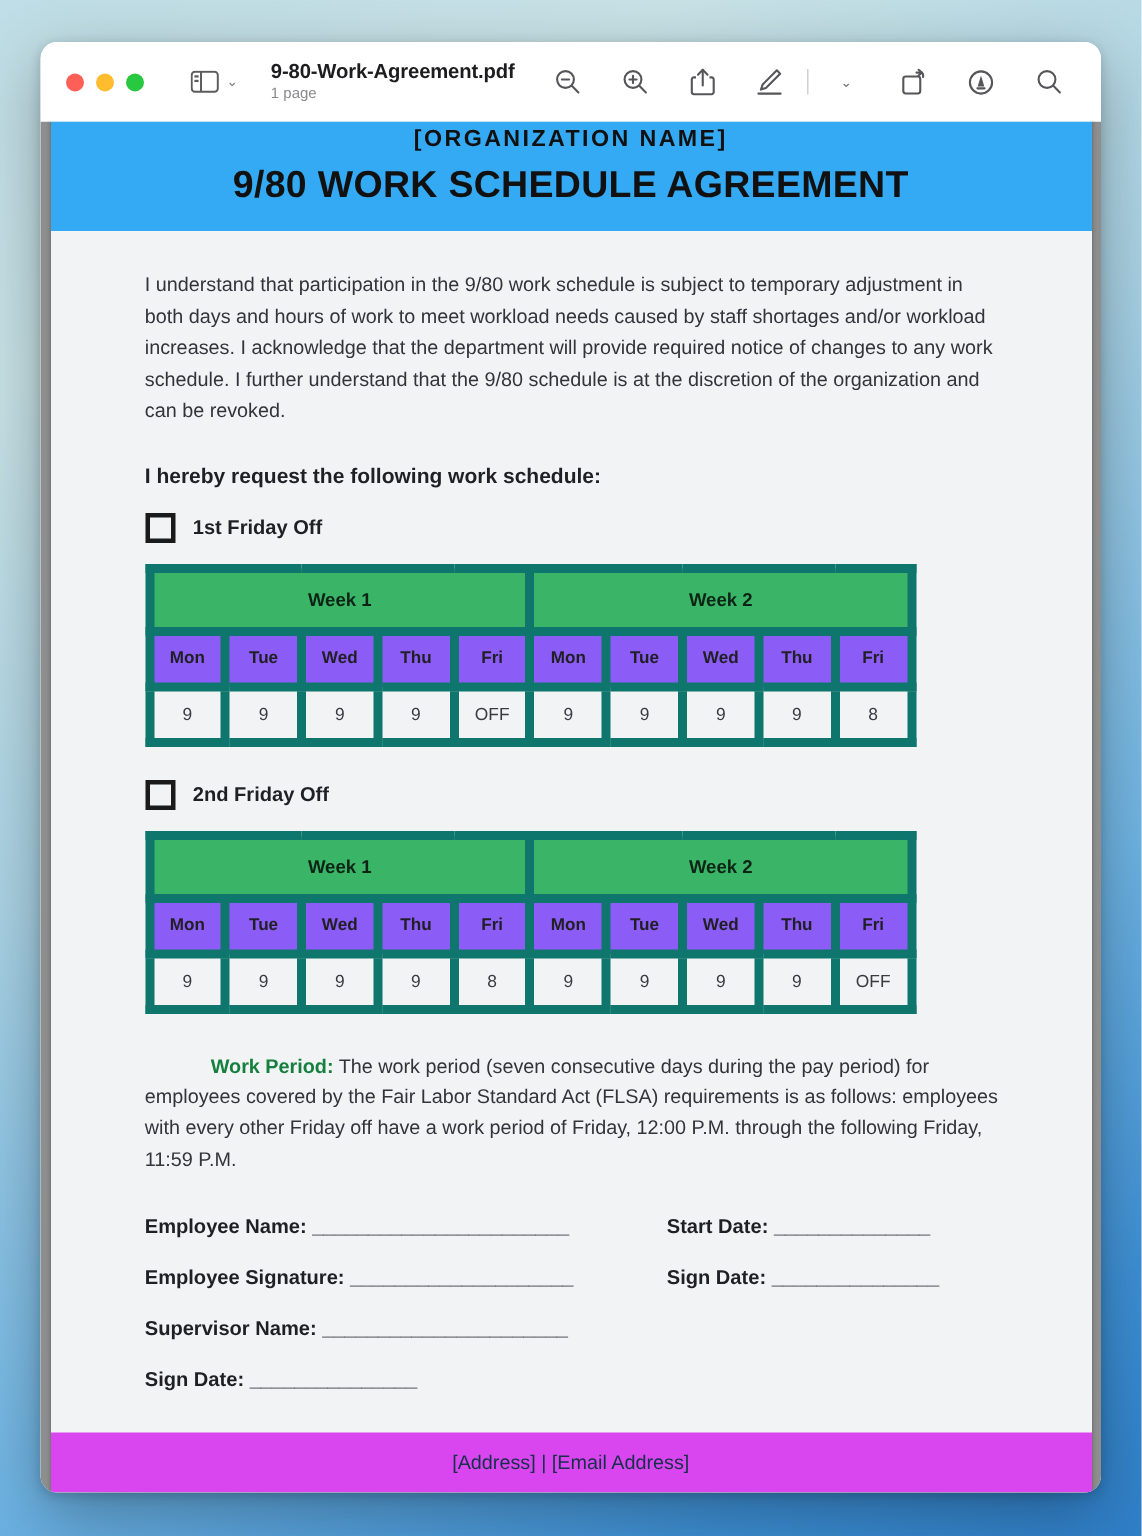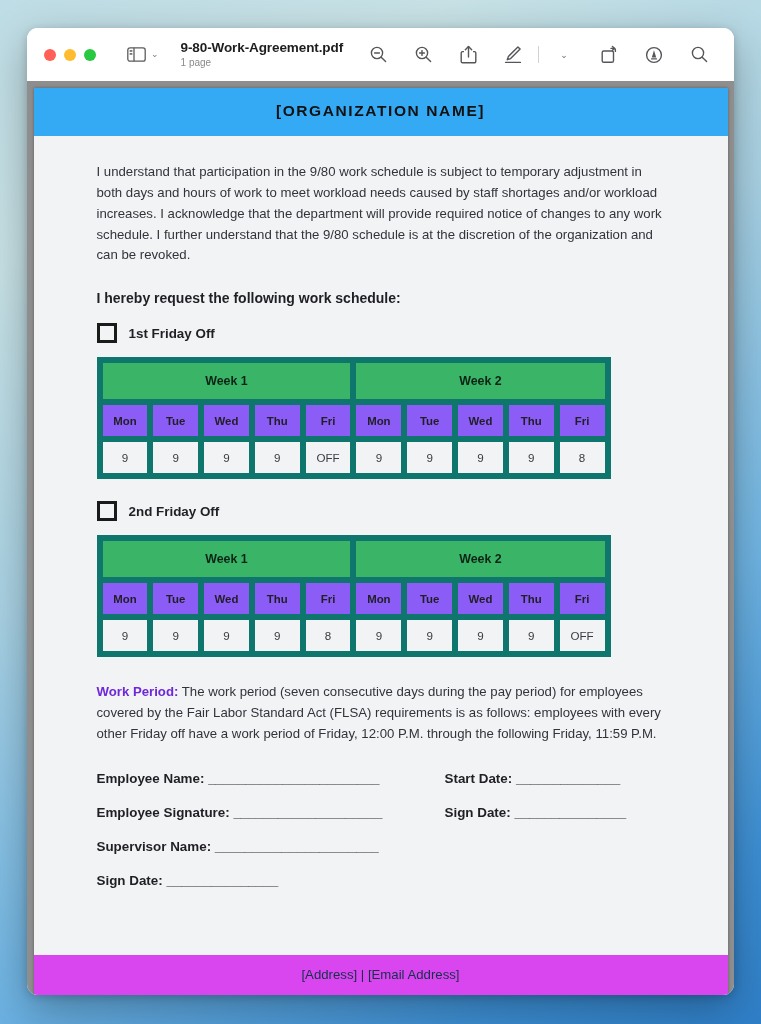--- a/index.html
+++ b/index.html
@@ -101,20 +101,21 @@
   .tb-chev { font-size: 9px; color: #6d6d70; }
 
   
   #viewer {
     flex: 1 1 auto;
     background: #8e8e8e;
     padding: 7px 0 0 0;
     display: flex;
     justify-content: center;
     overflow: hidden;
+    align-items: flex-end;
   }
 
   
   #page {
     width: 694px;
     background: #f2f3f5;
     box-shadow: 0 0 3px rgba(0,0,0,0.35);
     display: flex;
     flex-direction: column;
   }
@@ -206,21 +207,21 @@
     font-size: 11.6px;
     height: 37px;
   }
 
   .work-period {
     font-size: 13.2px;
     line-height: 1.58;
     margin-top: 25px;
     color: #33333a;
   }
-  .work-period b { color: #6d28d9; }
+  .work-period b { color: #15803d; margin-left: 44px; }
 
   
   .sig-grid {
     margin-top: 26px;
     display: grid;
     grid-template-columns: 348px 1fr;
     row-gap: 19px;
   }
   .sig-field {
     font-size: 13.4px;
@@ -330,20 +331,21 @@
       </div>
 
     </div>
   </div>
 
   <div id="viewer">
     <div id="page">
 
       <div class="page-header">
         <div class="org-name">[ORGANIZATION NAME]</div>
+        <div class="page-title">9/80 WORK SCHEDULE AGREEMENT</div>
       </div>
 
       <div class="page-body">
 
         <p class="intro-para">I understand that participation in the 9/80 work schedule is subject to temporary adjustment in both days and hours of work to meet workload needs caused by staff shortages and/or workload increases. I acknowledge that the department will provide required notice of changes to any work schedule. I further understand that the 9/80 schedule is at the discretion of the organization and can be revoked.</p>
 
         <div class="request-line">I hereby request the following work schedule:</div>
 
         <div class="cb-row">
           <div class="checkbox"></div>

